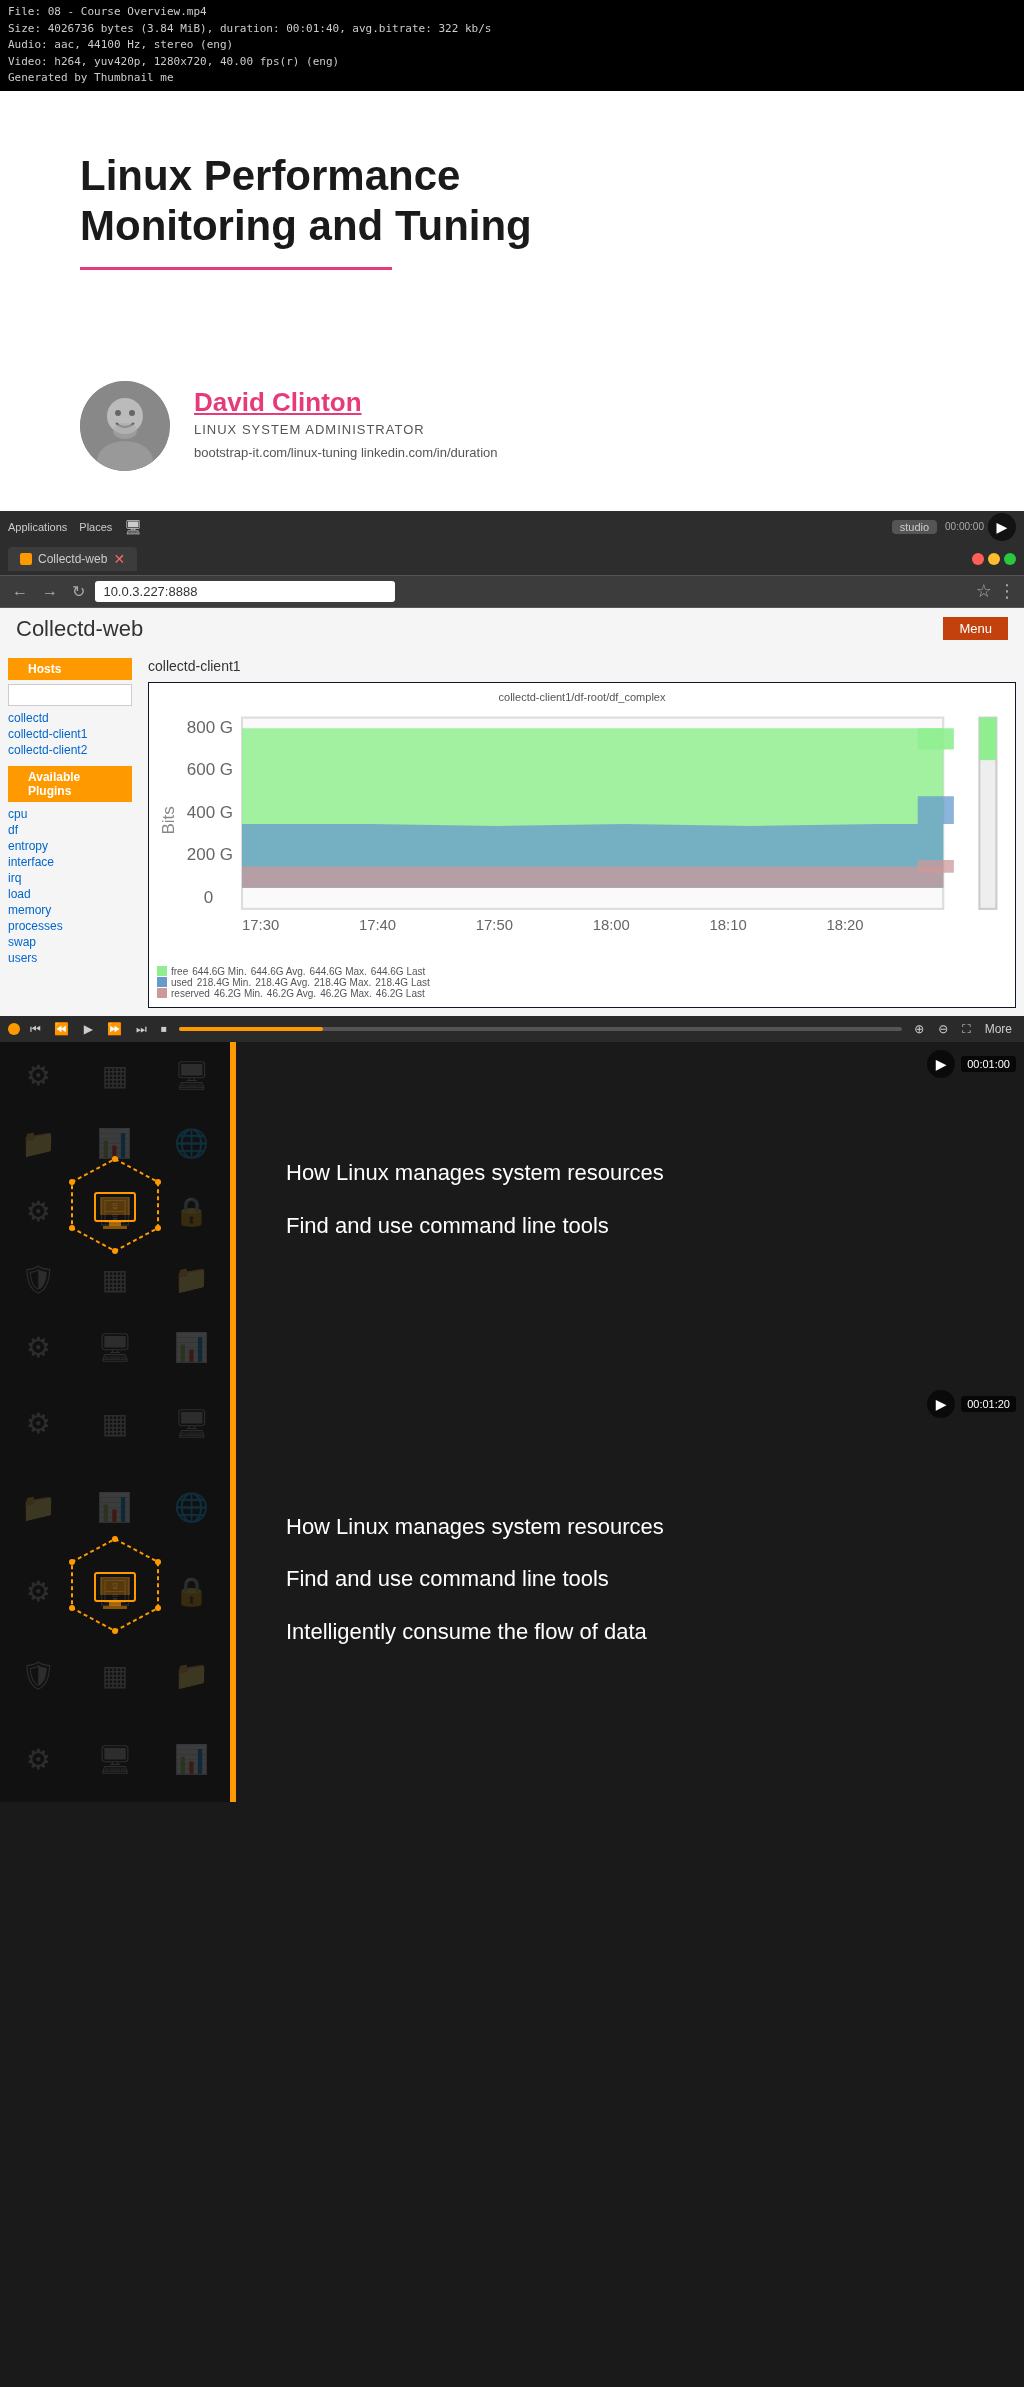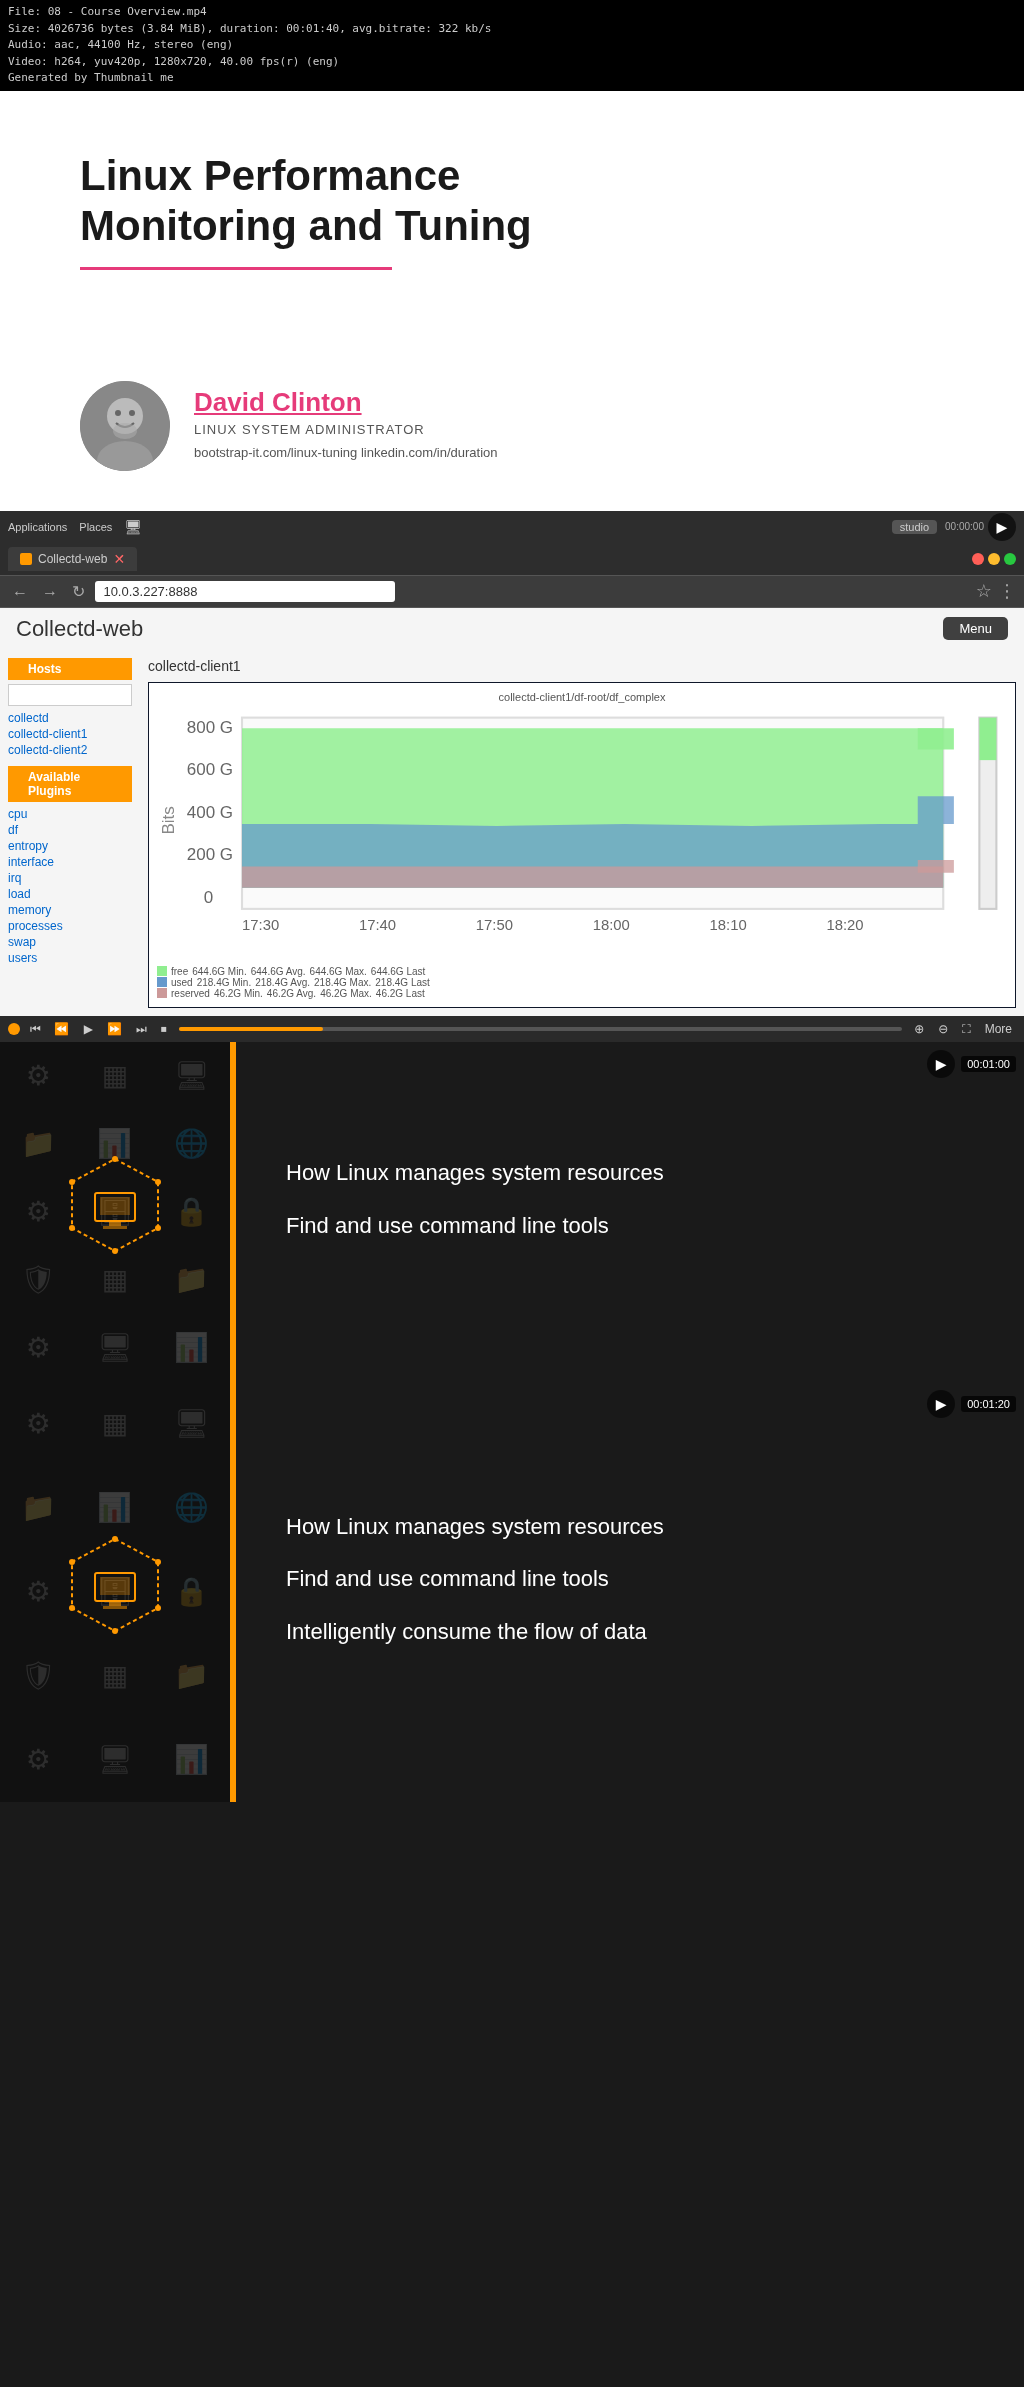--- a/index.html
+++ b/index.html
@@ -149,26 +149,26 @@
       display: flex;
       align-items: center;
       justify-content: space-between;
     }
     .collectd-title {
       font-size: 22px;
       color: #333;
       font-weight: normal;
     }
     .collectd-menu-btn {
-      background: #404040;
+      background: #c2410c;
       color: #fff;
       font-size: 13px;
       padding: 4px 16px;
       border: none;
-      border-radius: 5px;
+      border-radius: 0;
       cursor: pointer;
     }
     .collectd-body {
       display: flex;
       background: #f5f5f5;
       min-height: 300px;
     }
     .collectd-sidebar {
       width: 140px;
       padding: 8px;

